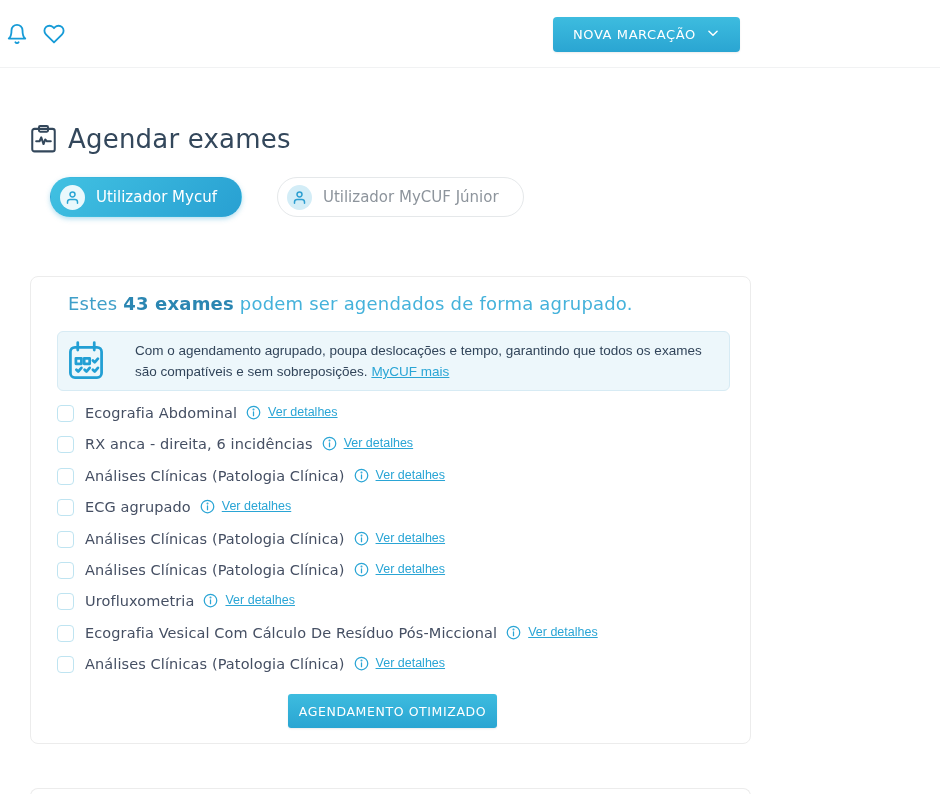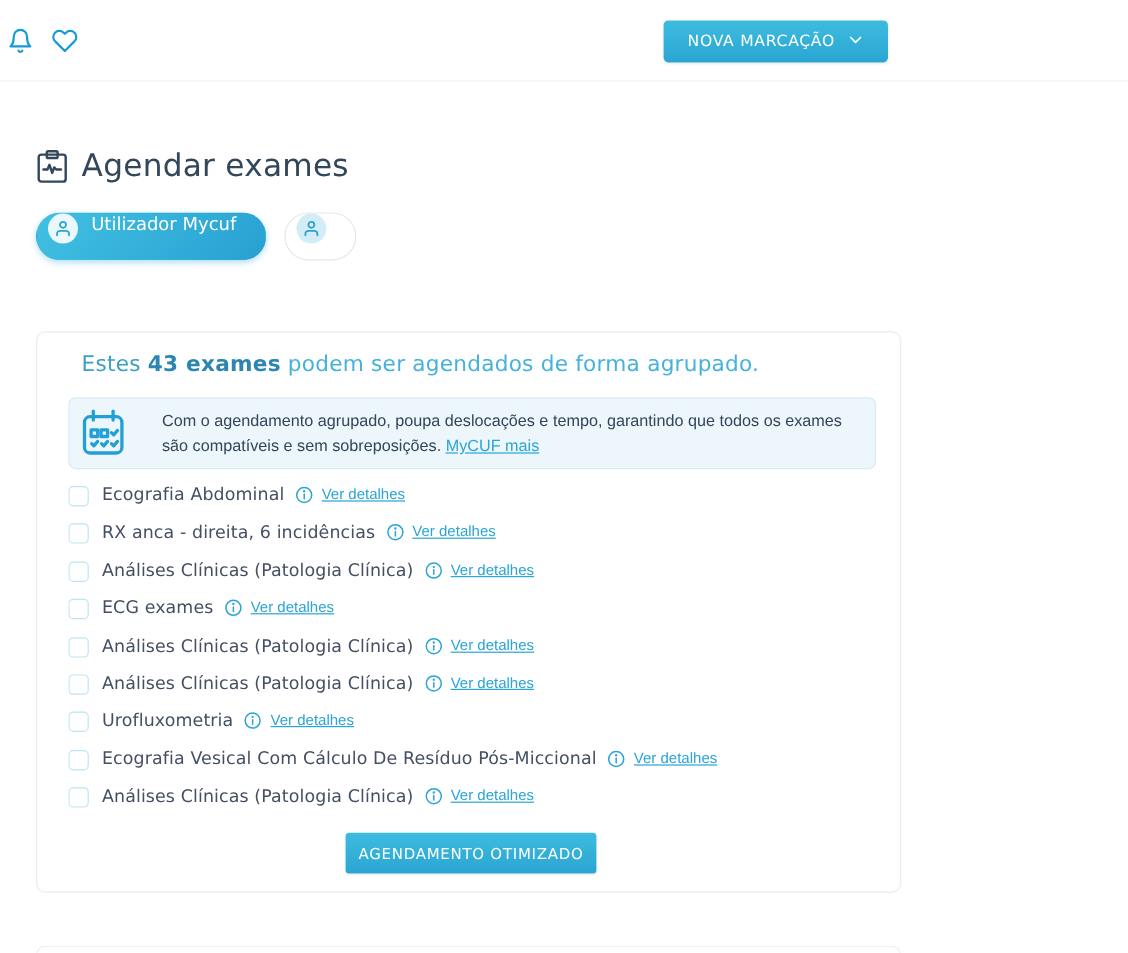--- a/index.html
+++ b/index.html
@@ -21,23 +21,23 @@
   .new-booking-btn svg { width:14px; height:14px; }
 
   
   .main { padding:0 30px; }
 
   .page-title-row { margin-top:56px; display:flex; align-items:center; gap:11px; }
   .page-title-row svg.clipboard { width:27px; height:30px; color:#33475b; }
   .page-title { font-size:26px; font-weight:500; color:#33475b; letter-spacing:0.2px; }
 
   .user-tabs { margin-top:23px; display:flex; gap:15px; }
-  .user-pill { height:40px; border-radius:20px; display:flex; align-items:flex-start;
+  .user-pill { height:40px; border-radius:20px; display:flex; align-items:center;
     gap:11px; padding:0 24px 0 9px; cursor:pointer; font-size:15px;
-    font-family:"DejaVu Sans", sans-serif; border:1px solid transparent; }
+    font-family:"DejaVu Sans", sans-serif; border:1px solid transparent;margin-left:20px; }
   .user-pill.active { background:linear-gradient(135deg,#41c1e2,#28a0d2); color:#ffffff;
     box-shadow:0 2px 5px rgba(41,160,210,0.35); }
   .user-pill.inactive { background:#ffffff; color:#8d949c; border:1px solid #e5e8ea; }
   .pill-avatar { width:25px; height:25px; border-radius:50%; display:flex;
     align-items:center; justify-content:center; flex:0 0 auto; }
   .user-pill.active .pill-avatar { background:#eaf8fc; color:#2aa5d4; }
   .user-pill.inactive .pill-avatar { background:#d3edf7; color:#2d9fd1; }
   .pill-avatar svg { width:15px; height:15px; }
 
   
@@ -124,20 +124,21 @@
       </span>
       <span>Utilizador Mycuf</span>
     </div>
     <div class="user-pill inactive">
       <span class="pill-avatar">
         <svg viewBox="0 0 24 24" fill="none" stroke="currentColor" stroke-width="2.4" stroke-linecap="round" stroke-linejoin="round">
           <path d="M20 21v-2a4 4 0 0 0-4-4H8a4 4 0 0 0-4 4v2"></path>
             <circle cx="12" cy="7" r="4"></circle>
         </svg>
       </span>
+      <span>Utilizador MyCUF Júnior</span>
     </div>
   </div>
 
   <div class="group-card">
 
     <div class="card-heading rounded-font">
       <span class="h-prefix">Estes </span><span class="h-count">43 exames</span><span class="h-suffix"> podem ser agendados de forma agrupado.</span>
     </div>
 
     <div class="info-box">
@@ -190,21 +191,21 @@
         <circle cx="12" cy="12" r="10"></circle>
         <line x1="12" y1="11" x2="12" y2="17"></line>
         <circle cx="12" cy="7" r="0.6" fill="currentColor"></circle>
       </svg>
     </span>
     <a class="details-link">Ver detalhes</a>
   </div>
 
   <div class="exam-row">
     <span class="checkbox" role="checkbox" aria-checked="false"></span>
-    <span class="exam-name rounded-font">ECG exames</span>
+    <span class="exam-name rounded-font">ECG agrupado</span>
     <span class="info-icon">
       <svg viewBox="0 0 24 24" fill="none" stroke="currentColor" stroke-width="2" stroke-linecap="round">
         <circle cx="12" cy="12" r="10"></circle>
         <line x1="12" y1="11" x2="12" y2="17"></line>
         <circle cx="12" cy="7" r="0.6" fill="currentColor"></circle>
       </svg>
     </span>
     <a class="details-link">Ver detalhes</a>
   </div>
 

